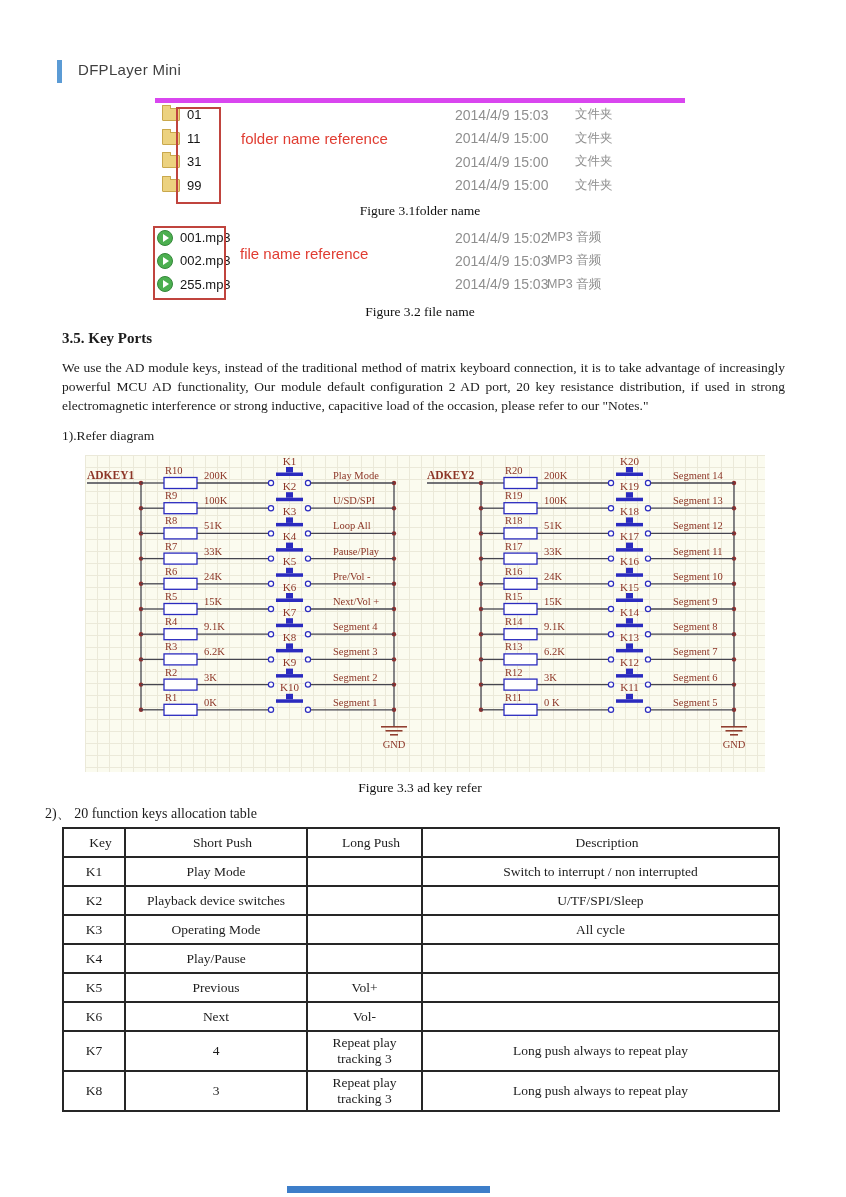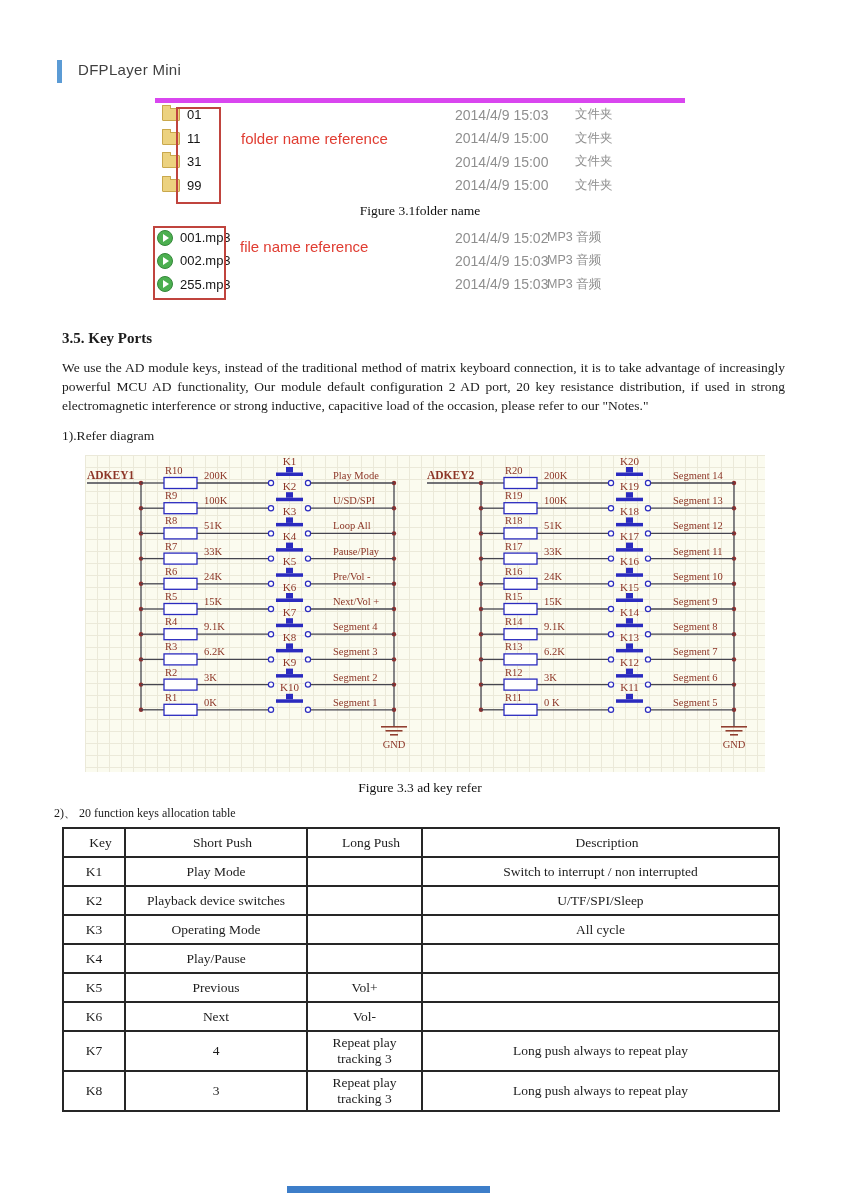--- a/index.html
+++ b/index.html
@@ -26,29 +26,29 @@
   .lname{margin-left:7px;font-size:13px;color:#141414;}
   .ldate{position:absolute;left:300px;font-size:14px;color:#8f8f8f;}
   .ltype{position:absolute;font-size:12.5px;color:#8f8f8f;}
   #listing-folders .ltype{left:420px;}
   #listing-files .ltype{left:392px;}
   .red-box{position:absolute;border:2px solid #c0443e;pointer-events:none;}
   #folder-red-box{left:21px;top:4px;width:41px;height:93px;}
   #file-red-box{left:-2px;top:0;width:69px;height:70px;}
   .red-note{position:absolute;font-family:"Liberation Sans",sans-serif;font-size:15px;color:#e03c31;}
   #folder-note{left:86px;top:27px;}
-  #file-note{left:85px;top:12px;}
+  #file-note{left:85px;top:19px;}
   
   .caption{position:absolute;left:62px;width:716px;text-align:center;font-size:13.5px;color:#101010;}
   #cap31{top:203px;} #cap32{top:304px;} #cap33{top:780px;}
   .sec-heading{position:absolute;left:62px;top:330px;font-size:15px;font-weight:bold;}
   .body-par{position:absolute;left:62px;top:358px;width:723px;font-size:13.5px;line-height:19px;
             text-align:justify;}
   .refer-label{position:absolute;left:62px;top:428px;font-size:13.5px;}
-  .table-intro{position:absolute;left:54px;top:805px;font-size:12px;}
+  .table-intro{position:absolute;left:45px;top:805px;font-size:14px;}
   
   .schematic{position:absolute;left:85px;top:455px;width:680px;height:317px;background-color:#fbfbef;
      background-image:linear-gradient(#ebe9d9 1px,transparent 1px),
                       linear-gradient(90deg,#ebe9d9 1px,transparent 1px);
      background-size:12px 12px;}
   .schematic svg{position:absolute;left:0;top:0;}
   .s-label{font-family:"Liberation Serif",serif;font-size:10.5px;fill:#8c3526;}
   .s-port{font-size:11.5px;font-weight:bold;}
   .s-key{font-size:11px;}
   .s-gnd{font-size:10.5px;}
@@ -121,20 +121,21 @@
         <div class="lrow">
           <span class="mp3-icon"></span>
           <span class="lname">255.mp3</span>
           <span class="ldate">2014/4/9 15:03</span>
           <span class="ltype">MP3 音频</span>
         </div>
       </div>
     <div class="red-box" id="file-red-box"></div>
     <div class="red-note" id="file-note">file name reference</div>
   </div>
+  <div class="caption" id="cap32">Figure 3.2 file name</div>
 
   <div class="sec-heading">3.5. Key Ports</div>
   <div class="body-par">We use the AD module keys, instead of the traditional method of matrix keyboard connection, it is to take advantage of increasingly powerful MCU AD functionality, Our module default configuration 2 AD port, 20 key resistance distribution, if used in strong electromagnetic interference or strong inductive, capacitive load of the occasion, please refer to our "Notes."</div>
   <div class="refer-label">1).Refer diagram</div>
 
   <div class="schematic">
     <svg id="schematic-svg" width="680" height="317" viewBox="0 0 680 317">
         <g>
           <text x="2" y="24" class="s-label s-port" text-anchor="start" fill="#8c3526">ADKEY1</text>
           <line x1="2" y1="28" x2="56" y2="28" stroke="#45454f" stroke-width="1.3"></line>

